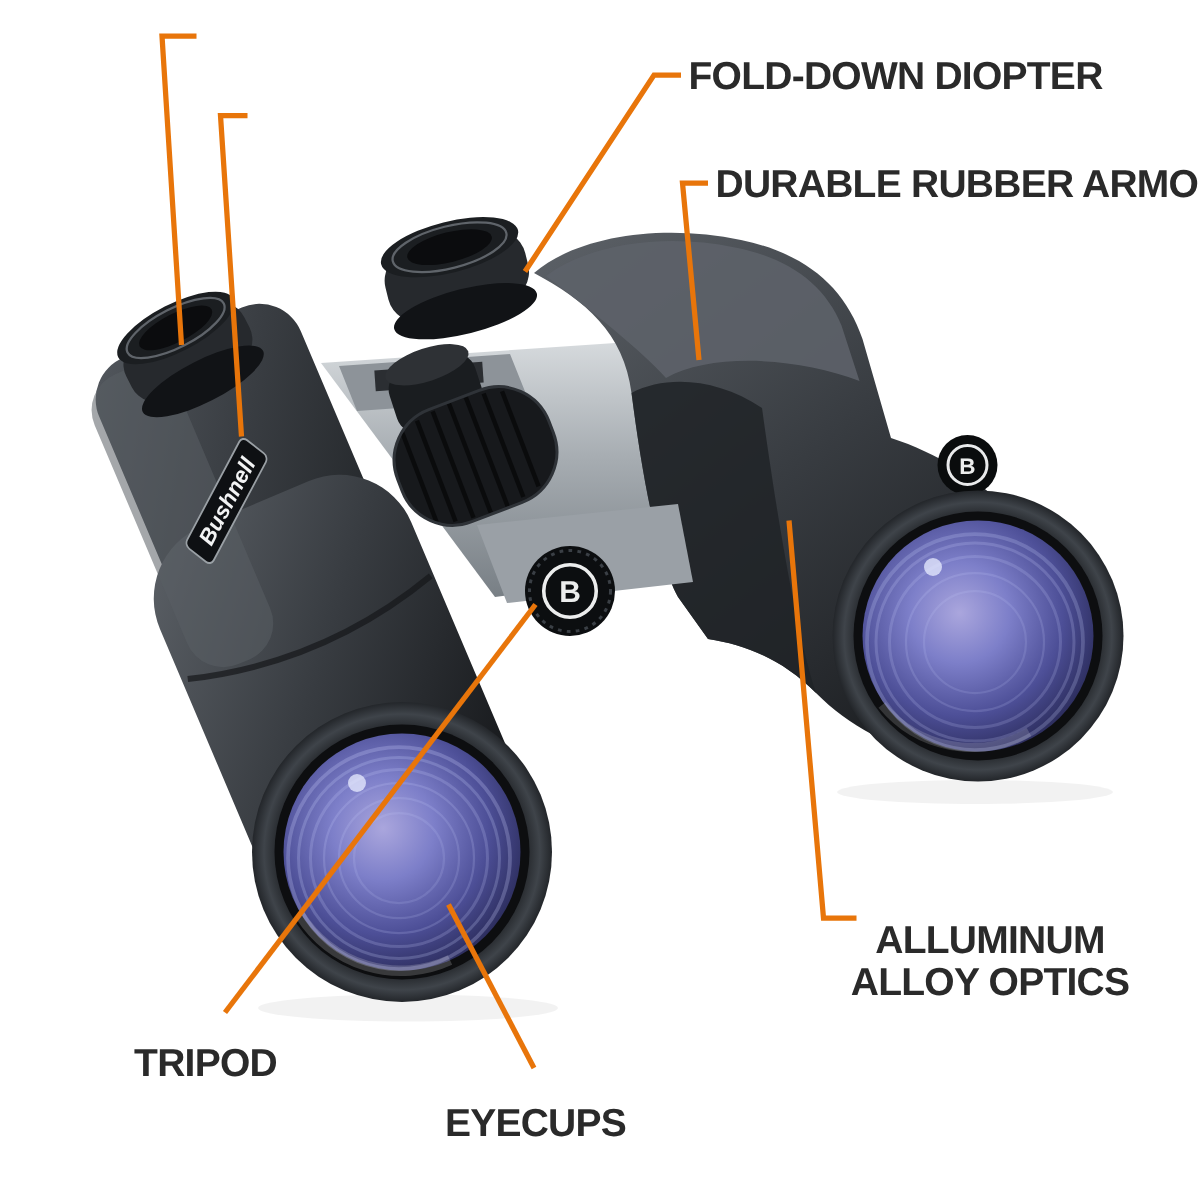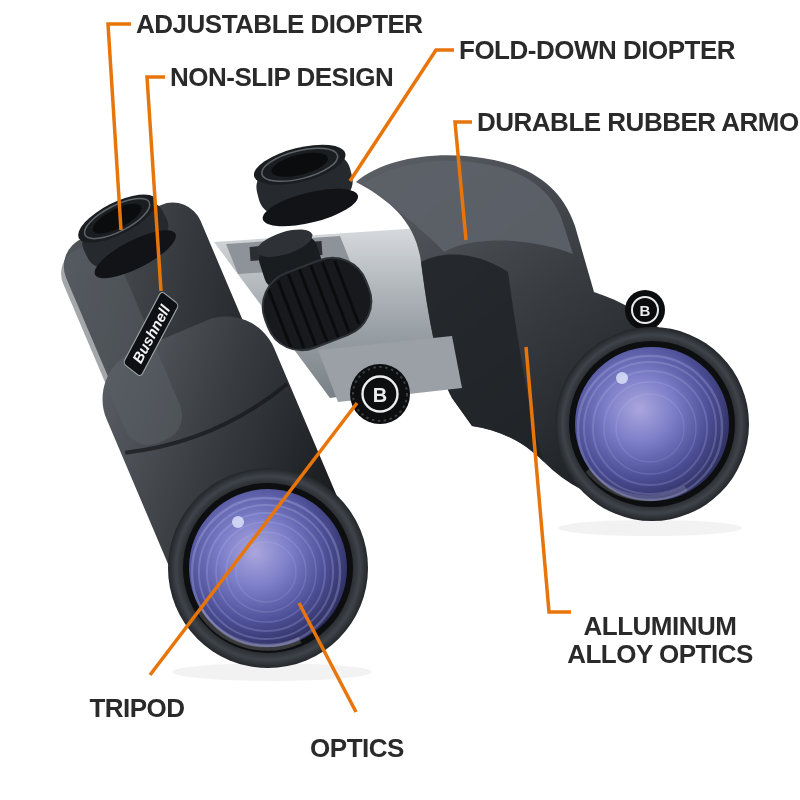--- a/index.html
+++ b/index.html
@@ -179,42 +179,36 @@
       <polyline class="leader" points="131,24 108,24 121,230"></polyline>
       <polyline class="leader" points="165,77 147,77 161,291"></polyline>
       <polyline class="leader" points="454,50 436,50 350,181"></polyline>
       <polyline class="leader" points="472,122 455,122 466,240"></polyline>
       <polyline class="leader" points="571,612 549,612 526,347"></polyline>
       <polyline class="leader" points="150,675 357,403"></polyline>
       <polyline class="leader" points="356,712 299,603"></polyline>
     </g>
   </svg>
 
-  <div class="callout" style="left:136px; top:10px;">
-    <span class="line">ADJUSTABLE DIOPTER</span>
-  </div>
-
-  <div class="callout" style="left:170px; top:63px;">
-    <span class="line">NON-SLIP DESIGN</span>
-  </div>
+
 
   <div class="callout" style="left:459px; top:36px;">
     <span class="line">FOLD-DOWN DIOPTER</span>
   </div>
 
   <div class="callout" style="left:477px; top:108px;">
     <span class="line">DURABLE RUBBER ARMOR</span>
   </div>
 
   <div class="callout center" style="left:560px; top:598px; width:200px;">
     <span class="line">ALLUMINUM</span>
     <span class="line">ALLOY OPTICS</span>
   </div>
 
   <div class="callout center" style="left:61px; top:680px; width:152px;">
     <span class="line">TRIPOD</span>
   </div>
 
   <div class="callout center" style="left:271px; top:720px; width:172px;">
-    <span class="line">OPTICS</span>
+    <span class="line">EYECUPS</span>
   </div>
 
 </div>
 
 </body></html>

